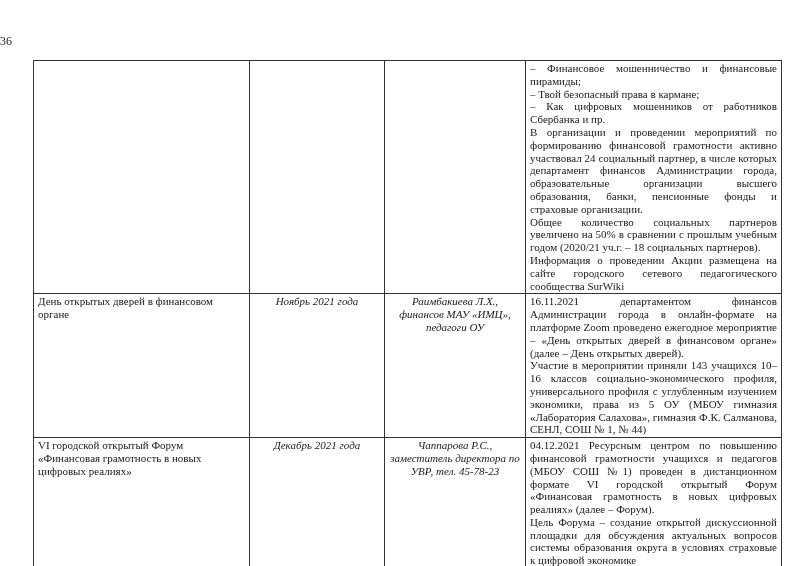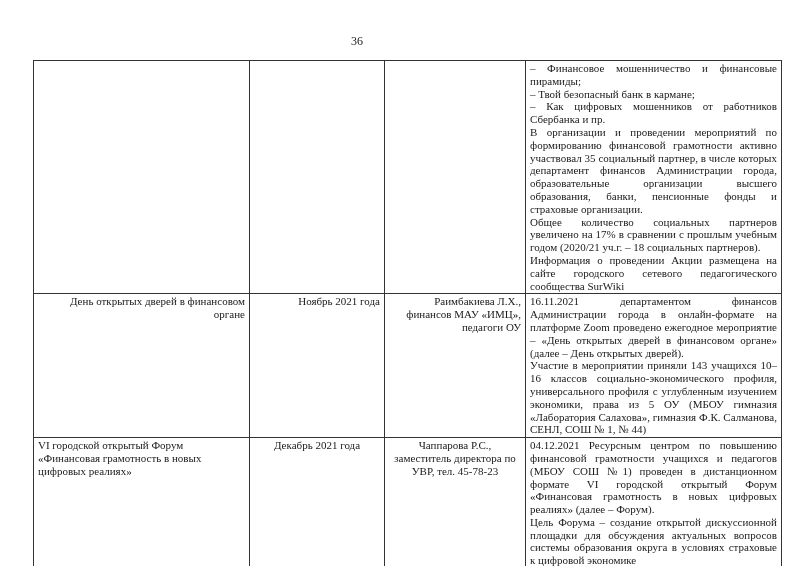--- a/index.html
+++ b/index.html
@@ -1,28 +1,28 @@
 <!DOCTYPE html>
 <html><head>
   <meta charset="utf-8">
   <style>
     html, body { margin: 0; padding: 0; background: #ffffff; }
     body { width: 800px; height: 566px; position: relative; overflow: hidden;
       font-family: "Liberation Serif", "DejaVu Serif", serif; color: #1a1a1a; }
-    .page-number { position: absolute; top: 34px; left: 0; width: 714px; text-align: center;
+    .page-number { position: absolute; top: 34px; left: 0; width: 714px; text-align: left;
       font-size: 12px; }
     table.doc-table { position: absolute; left: 33px; top: 60px; width: 748px;
       border-collapse: collapse; table-layout: fixed; font-size: 11px; line-height: 12.8px; }
     table.doc-table td { border: 1.5px solid #333; vertical-align: top; padding: 1px 4px 1px 4px; }
     col.c1 { width: 216px; } col.c2 { width: 135px; } col.c3 { width: 141px; } col.c4 { width: 256px; }
-    td.center { text-align: center; }
+    td.center { text-align: center; font-style: italic; }
     td.desc { text-align: justify; }
     .para { display: block; text-align: justify; }
     tr.r0 td { height: 209px; margin-top: 16px; }
-    tr.r1 td { height: 131px; text-align: right; }
+    tr.r1 td { height: 131px; }
     tr.r2 td { height: 106px; }
     td.left-txt { text-align: left; }
   </style>
 </head>
 <body>
 
 <div class="page-number">36</div>
 
 <table class="doc-table">
   <colgroup>
@@ -31,24 +31,24 @@
       <col class="c3">
       <col class="c4">
     </colgroup>
   <tbody>
     <tr class="r0">
       <td class="left-txt"></td>
       <td class="center"></td>
       <td class="center"></td>
       <td class="desc">
         <span class="para">– Финансовое мошенничество и финансовые пирамиды;</span>
-        <span class="para">– Твой безопасный банк в кармане;</span>
+        <span class="para">– Твой безопасный права в кармане;</span>
         <span class="para">– Как цифровых мошенников от работников Сбербанка и пр.</span>
-        <span class="para">В организации и проведении мероприятий по формированию финансовой грамотности активно участвовал 35 социальный партнер, в числе которых департамент финансов Администрации города, образовательные организации высшего образования, банки, пенсионные фонды и страховые организации.</span>
-        <span class="para">Общее количество социальных партнеров увеличено на 17% в сравнении с прошлым учебным годом (2020/21 уч.г. – 18 социальных партнеров).</span>
+        <span class="para">В организации и проведении мероприятий по формированию финансовой грамотности активно участвовал 24 социальный партнер, в числе которых департамент финансов Администрации города, образовательные организации высшего образования, банки, пенсионные фонды и страховые организации.</span>
+        <span class="para">Общее количество социальных партнеров увеличено на 50% в сравнении с прошлым учебным годом (2020/21 уч.г. – 18 социальных партнеров).</span>
         <span class="para">Информация о проведении Акции размещена на сайте городского сетевого педагогического сообщества SurWiki</span>
       </td>
     </tr>
     <tr class="r1">
       <td class="left-txt">День открытых дверей в финансовом органе</td>
       <td class="center">Ноябрь 2021 года</td>
       <td class="center">Раимбакиева Л.Х., финансов МАУ «ИМЦ», педагоги ОУ</td>
       <td class="desc">
         <span class="para">16.11.2021 департаментом финансов Администрации города в онлайн-формате на платформе Zoom проведено ежегодное мероприятие – «День открытых дверей в финансовом органе» (далее – День открытых дверей).</span>
         <span class="para">Участие в мероприятии приняли 143 учащихся 10–16 классов социально-экономического профиля, универсального профиля с углубленным изучением экономики, права из 5 ОУ (МБОУ гимназия «Лаборатория Салахова», гимназия Ф.К. Салманова, СЕНЛ, СОШ № 1, № 44)</span>

